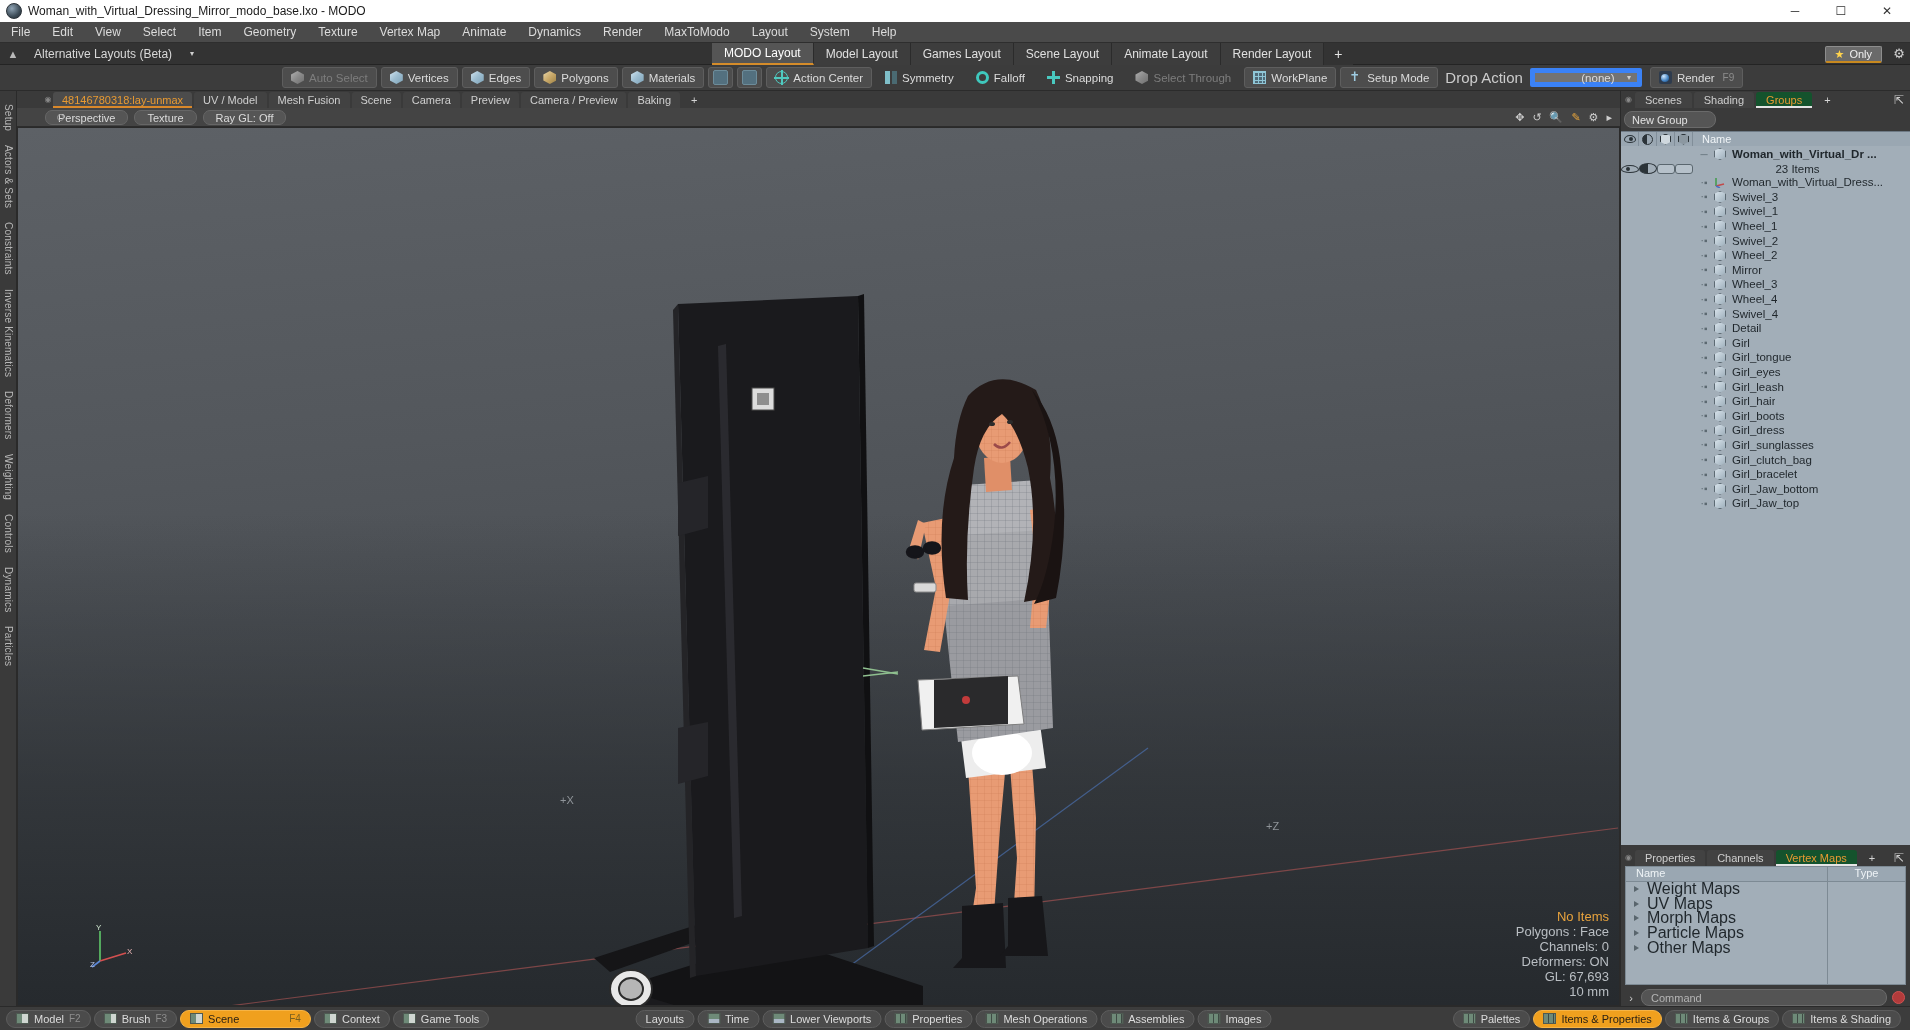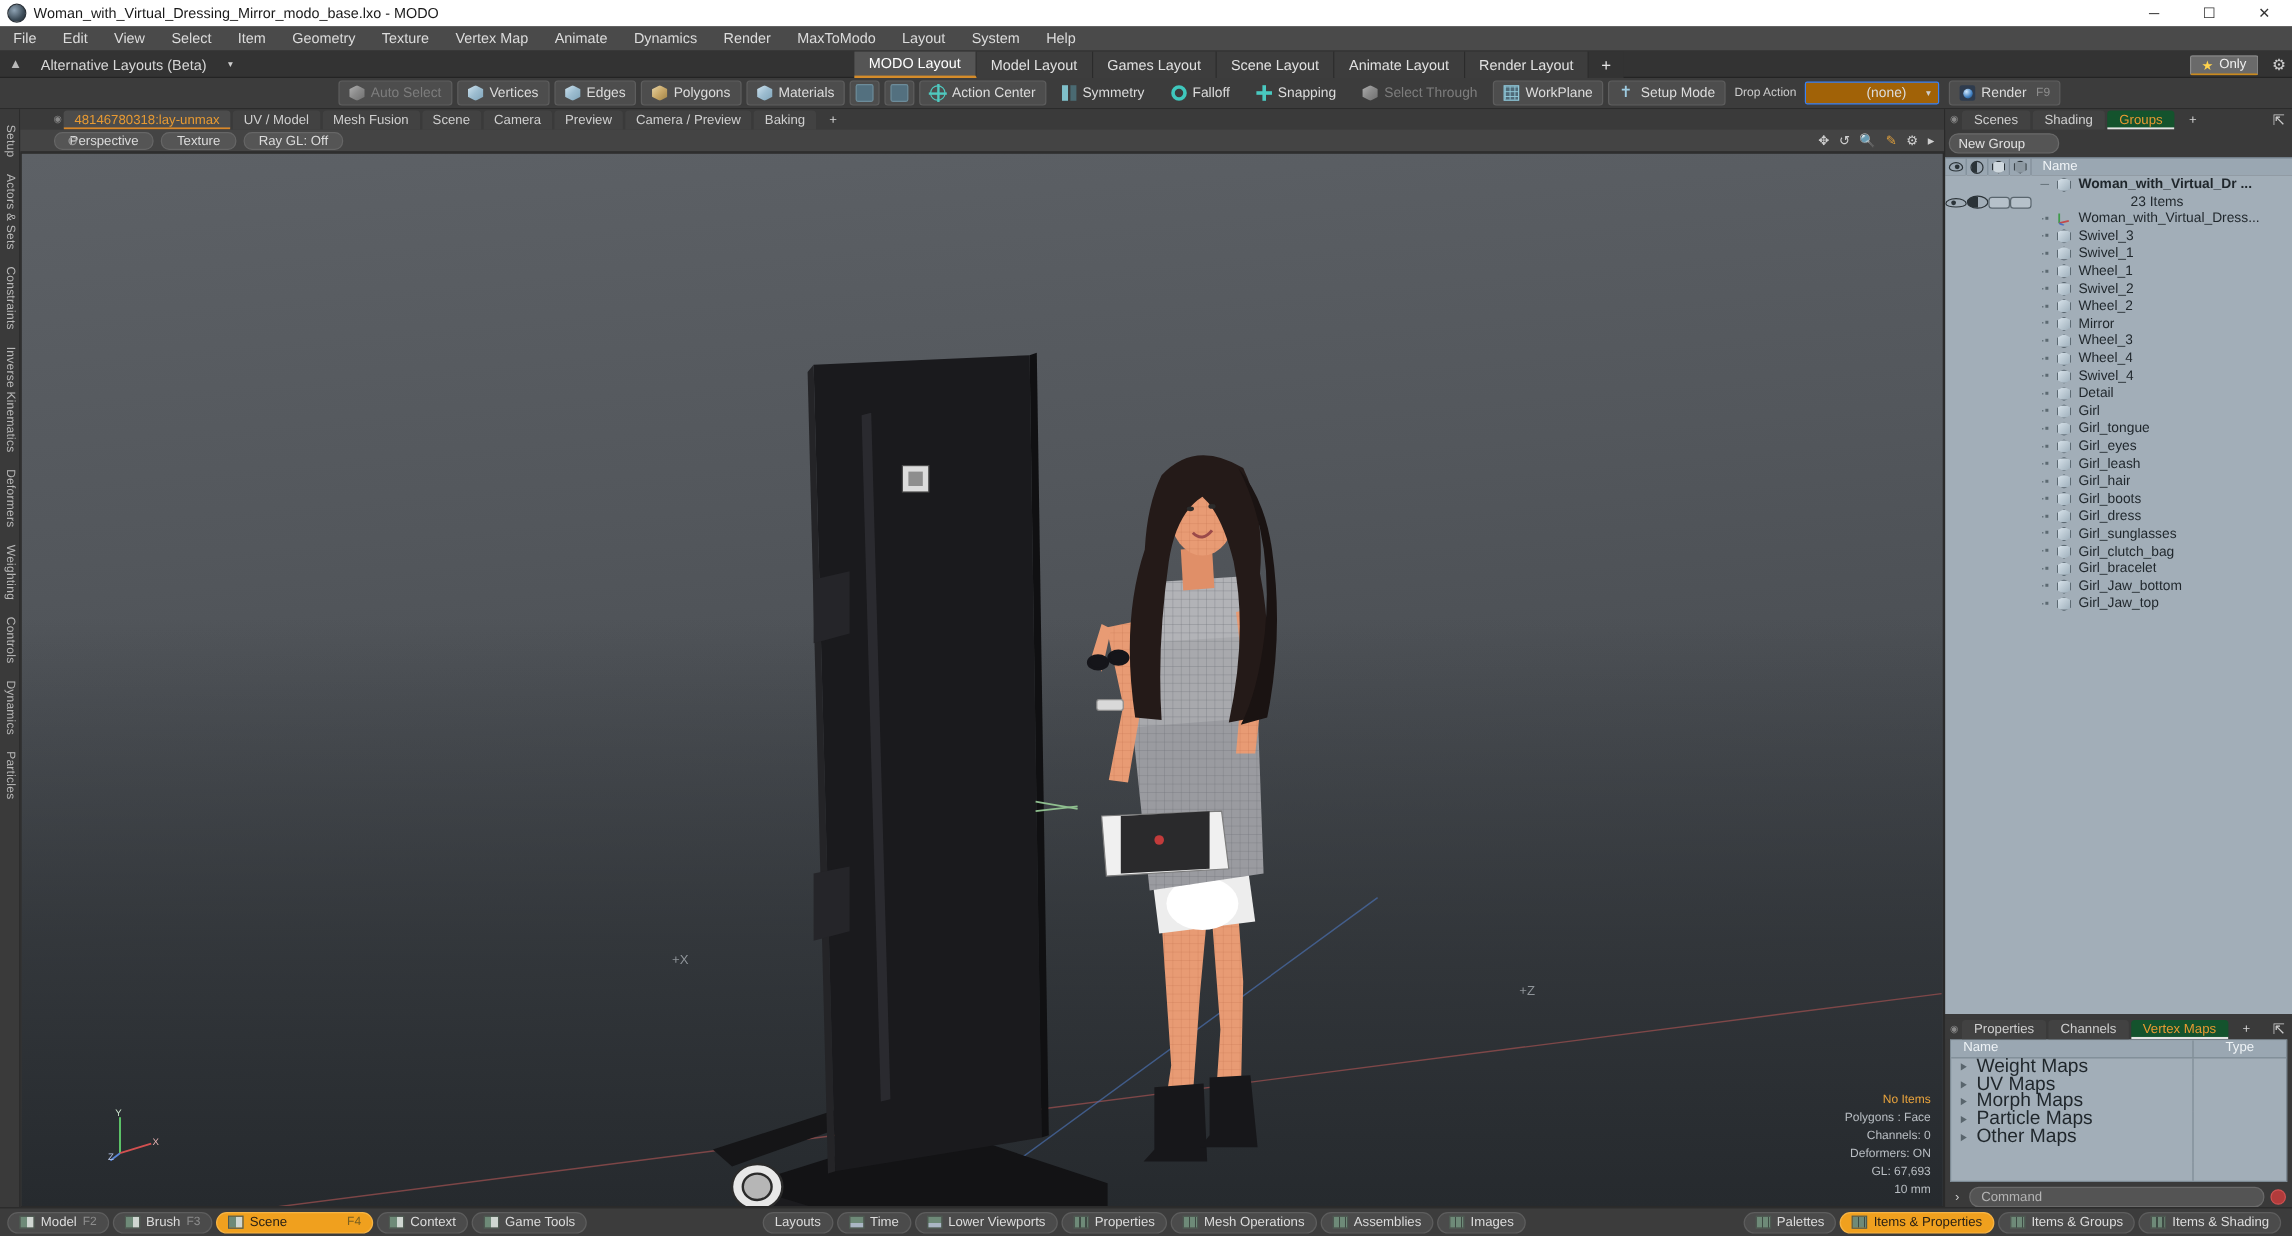--- a/index.html
+++ b/index.html
@@ -98,23 +98,23 @@
   .wp-ico { width:13px;height:13px;background:#4f6a78;border:1px solid #8fc6d6;flex:none;
             background-image:linear-gradient(90deg,#8fc6d6 1px,transparent 1px),linear-gradient(#8fc6d6 1px,transparent 1px);
             background-size:4px 4px; }
   .man-ico { width:13px;height:13px;flex:none;position:relative;color:#9ecbe0;font-size:13px;line-height:11px;}
   .render-ico { width:13px;height:13px;border-radius:2px;background:#2e3b4d;flex:none;display:flex;align-items:center;justify-content:center;}
   .render-ico:after{content:"";width:8px;height:8px;border-radius:50%;background:radial-gradient(circle at 34% 30%,#cfe8ff,#3f7fc0 60%,#1d3f66);}
   .ac-ico { width:13px;height:13px;border-radius:50%;border:1.5px solid #4fc9bf;flex:none;position:relative;}
   .ac-ico:after{content:"";position:absolute;left:5px;top:-2px;bottom:-2px;width:1.5px;background:#4fc9bf;}
   .ac-ico:before{content:"";position:absolute;top:5px;left:-2px;right:-2px;height:1.5px;background:#4fc9bf;}
   .sel-mini { width:15px;height:15px;border-radius:2px;background:#53707f;border:1px solid #6d8c9a;flex:none;}
-  .droplabel { font-size: 10px; color:#cccccc; margin: 0 7px 0 3px; }
+  .droplabel { font-size: 15px; color:#cccccc; margin: 0 7px 0 3px; }
   .combo {
-    width: 112px; height: 19px; background:#a16207; border:1px solid #3b82f6; border-radius:2px;
+    width: 112px; height: 19px; background:#737373; border:5px solid #3b82f6; border-radius:2px;
     display:flex; align-items:center; justify-content:center; position:relative; font-size:11.5px; color:#dcdcdc;padding-left:24px;
   }
   .combo .ca { position:absolute; right:6px; font-size:8px; color:#cfcfcf; }
 
   
   .body { flex: 1; display: flex; min-height: 0; }
 
   
   .leftrail {
     width: 17px; background: #3a3a3a; border-right: 1px solid #2a2a2a;
@@ -157,21 +157,21 @@
   }
   .floorgrad {
     position: absolute; left:0; right:0; bottom: 0; height: 56%;
     background: linear-gradient(180deg, rgba(56,60,64,0) 0%, rgba(44,48,52,.75) 55%, rgba(38,42,46,1) 100%);
   }
   .vlabel { position:absolute; font-size: 11px; color: #8f9499; }
 
   .gizmo { position:absolute; left: 72px; bottom: 36px; width: 46px; height: 46px; }
   .statusnums {
     position:absolute; right: 10px; bottom: 6px; text-align: right;
-    font-size: 10px; color: #b9bec3; line-height: 15px;
+    font-size: 13px; color: #b9bec3; line-height: 15px;
   }
   .statusnums .hi { color: #e8a33d; }
 
   
   .rightpanel { width: 290px; flex: none; display: flex; flex-direction: column; background: #3a3a3a; border-left:1px solid #2a2a2a; }
   .rp-tabs { height: 17px; display: flex; align-items: flex-end; background:#3a3a3a; padding-left: 14px; position: relative; flex: none;}
   .rp-tabs .lead { width:11px;height:17px;color:#888;font-size:8px;display:flex;align-items:center;justify-content:center;position:absolute;left:2px;}
   .rtab {
     height: 16px; line-height: 16px; padding: 0 10px; font-size: 11px; color: #cfcfcf;
     background: #424242; margin-right: 2px; border-radius: 3px 3px 0 0;

